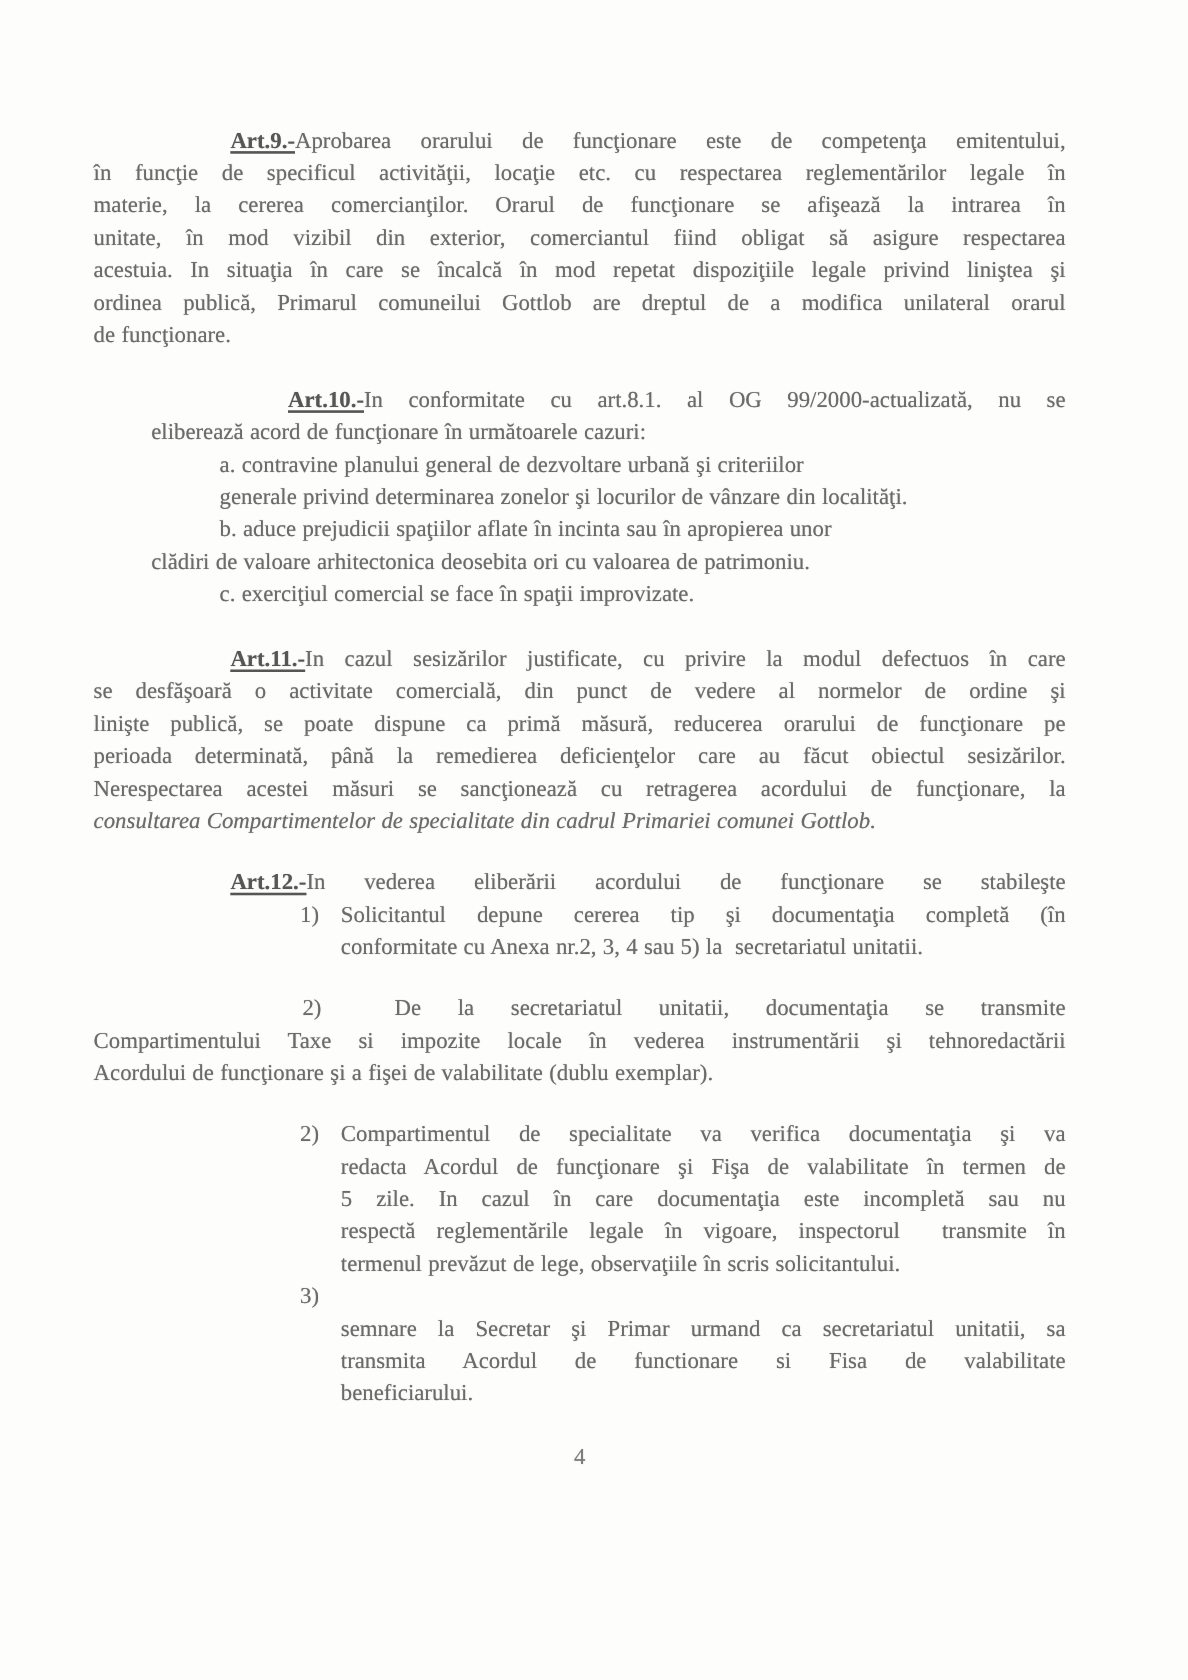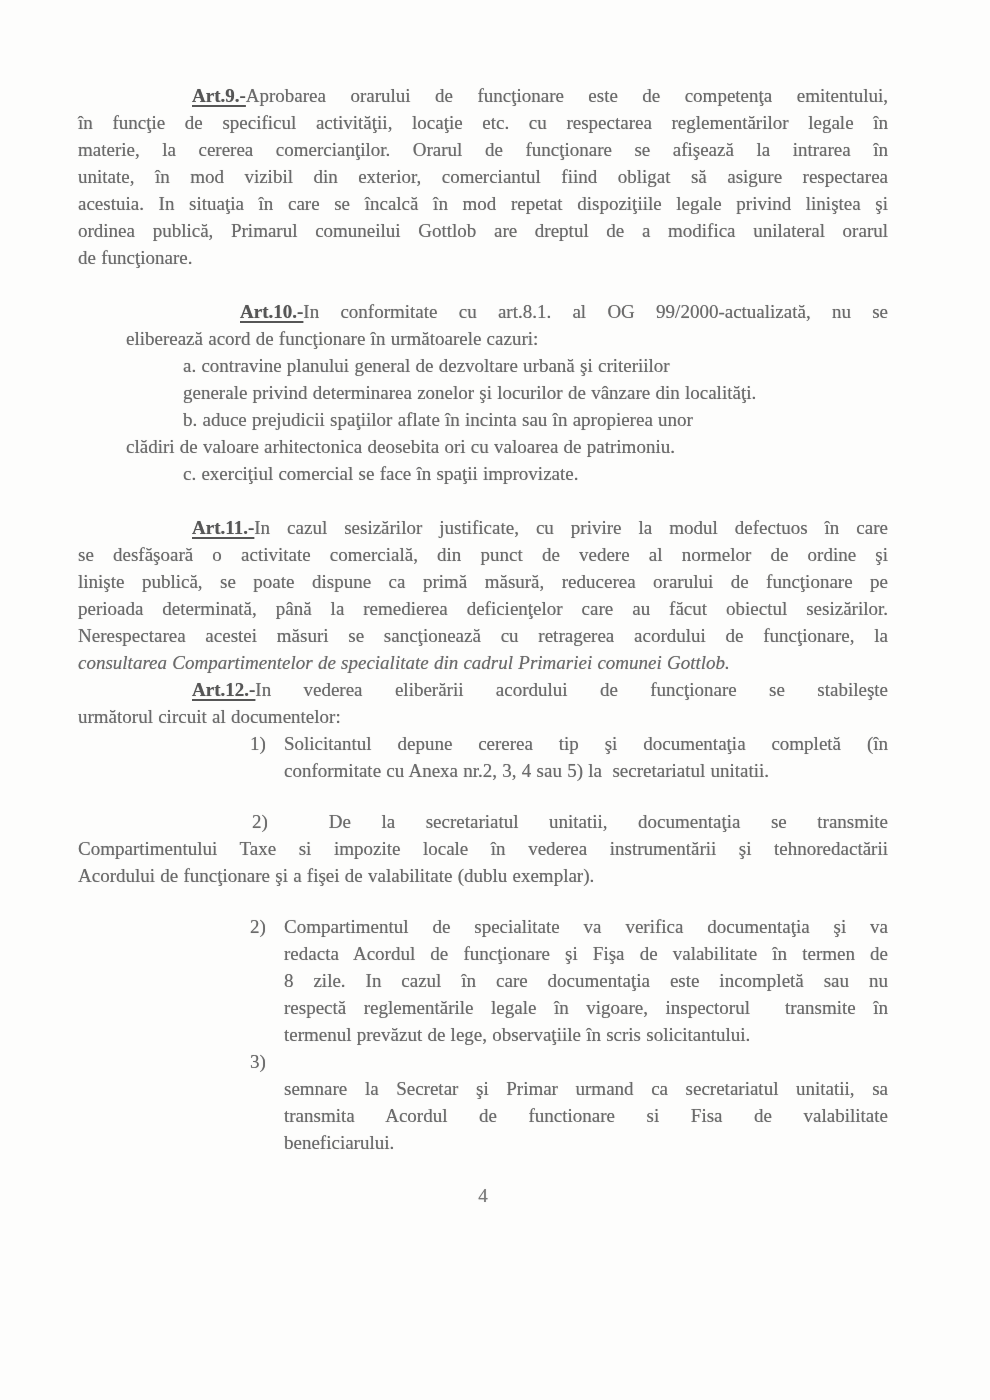--- a/index.html
+++ b/index.html
@@ -2,32 +2,32 @@
 <html lang="ro"><head>
 <meta charset="utf-8">
 <style>
   html,body{margin:0;padding:0;background:#e8e8e8;}
   .page{
     position:relative;
     width:990px;height:1400px;
     margin:0 auto;
     background:#fdfdfc;
     box-sizing:border-box;
-    padding:82px 102px 0 78px;
+    padding:104px 102px 0 78px;
     font-family:"Liberation Serif","DejaVu Serif",serif;
     font-size:19px;
     color:#6b6b6b;
     text-shadow:0 0 0.8px rgba(110,110,110,0.65);
     overflow:hidden;
   }
   .doc{display:block;width:810px;}
   .block{margin:0;}
   [data-block="article-10"]{margin-top:27px;margin-left:48px;}
   [data-block="article-11"]{margin-top:27px;}
-  [data-block="article-12-intro"]{}
+  [data-block="article-12-intro"]{margin-top:24px;}
   [data-block="item-2-wide"]{margin-top:24px;}
   [data-block="item-2b"]{margin-top:24px;}
   .line{
     line-height:27px;
     min-height:27px;
     text-align:justify;
     text-align-last:left;
     word-spacing:0.5px;
   }
   .line--just{text-align-last:justify;}
@@ -79,35 +79,34 @@
       <div class="block" data-block="article-11">
         <div class="line line--first line--just"><span class="seg seg--label">Art.11.-</span><span class="seg seg--normal">In cazul sesizărilor justificate, cu privire la modul defectuos în care</span></div>
         <div class="line line--flush line--just"><span class="seg seg--normal">se desfăşoară o activitate comercială, din punct de vedere al normelor de ordine şi</span></div>
         <div class="line line--flush line--just"><span class="seg seg--normal">linişte publică, se poate dispune ca primă măsură, reducerea orarului de funcţionare pe</span></div>
         <div class="line line--flush line--just"><span class="seg seg--normal">perioada determinată, până la remedierea deficienţelor care au făcut obiectul sesizărilor.</span></div>
         <div class="line line--flush line--just"><span class="seg seg--normal">Nerespectarea acestei măsuri se sancţionează cu retragerea acordului de funcţionare, la</span></div>
         <div class="line line--flush"><span class="seg seg--italic">consultarea Compartimentelor de specialitate din cadrul Primariei comunei Gottlob.</span></div>
       </div>
       <div class="block" data-block="article-12-intro">
         <div class="line line--first line--just"><span class="seg seg--label">Art.12.-</span><span class="seg seg--normal">In vederea eliberării acordului de funcţionare se stabileşte</span></div>
-        <div class="line line--flush"><span class="seg seg--normal">următorul circuit al documentelor:</span></div>
       </div>
       <div class="block" data-block="item-1">
         <div class="line line--num line--just"><span class="num">1)</span><span class="seg seg--normal">Solicitantul depune cererea tip şi documentaţia completă (în</span></div>
         <div class="line line--hang"><span class="seg seg--normal">conformitate cu Anexa nr.2, 3, 4 sau 5) la&nbsp; secretariatul unitatii.</span></div>
       </div>
       <div class="block" data-block="item-2-wide">
         <div class="line line--numwide line--just"><span class="seg seg--normal">2)&nbsp; De la secretariatul unitatii, documentaţia se transmite</span></div>
         <div class="line line--flush line--just"><span class="seg seg--normal">Compartimentului Taxe si impozite locale în vederea instrumentării şi tehnoredactării</span></div>
         <div class="line line--flush"><span class="seg seg--normal">Acordului de funcţionare şi a fişei de valabilitate (dublu exemplar).</span></div>
       </div>
       <div class="block" data-block="item-2b">
         <div class="line line--num line--just"><span class="num">2)</span><span class="seg seg--normal">Compartimentul de specialitate va verifica documentaţia şi va</span></div>
         <div class="line line--hang line--just"><span class="seg seg--normal">redacta Acordul de funcţionare şi Fişa de valabilitate în termen de</span></div>
-        <div class="line line--hang line--just"><span class="seg seg--normal">8 zile. In cazul în care documentaţia este incompletă sau nu</span></div>
+        <div class="line line--hang line--just"><span class="seg seg--normal">5 zile. In cazul în care documentaţia este incompletă sau nu</span></div>
         <div class="line line--hang line--just"><span class="seg seg--normal">respectă reglementările legale în vigoare, inspectorul&nbsp; transmite în</span></div>
         <div class="line line--hang"><span class="seg seg--normal">termenul prevăzut de lege, observaţiile în scris solicitantului.</span></div>
       </div>
       <div class="block" data-block="item-3">
         <div class="line line--num line--just"><span class="num">3)</span></div>
         <div class="line line--hang line--just"><span class="seg seg--normal">semnare la Secretar şi Primar urmand ca secretariatul unitatii, sa</span></div>
         <div class="line line--hang line--just"><span class="seg seg--normal">transmita Acordul de functionare si Fisa de valabilitate</span></div>
         <div class="line line--hang"><span class="seg seg--normal">beneficiarului.</span></div>
       </div>
     </main>

